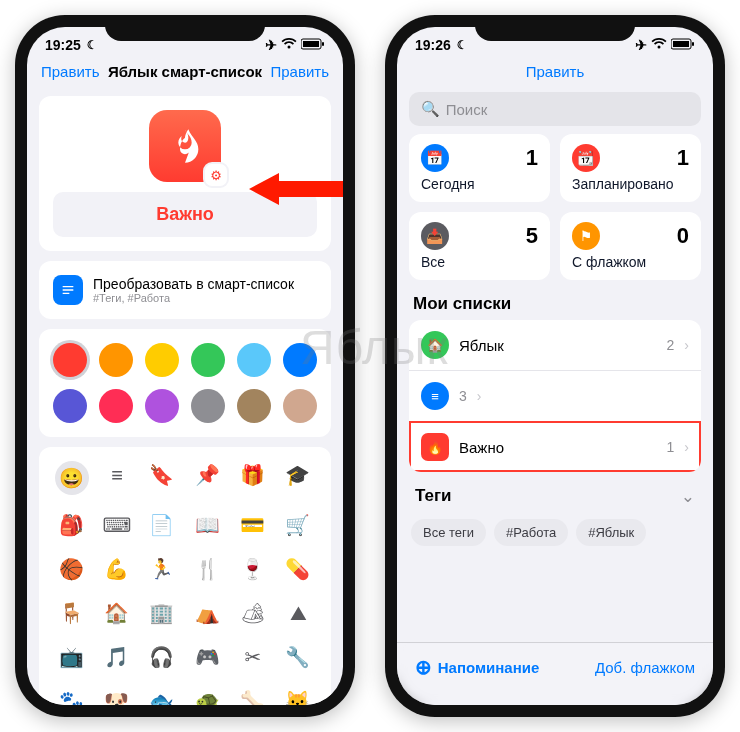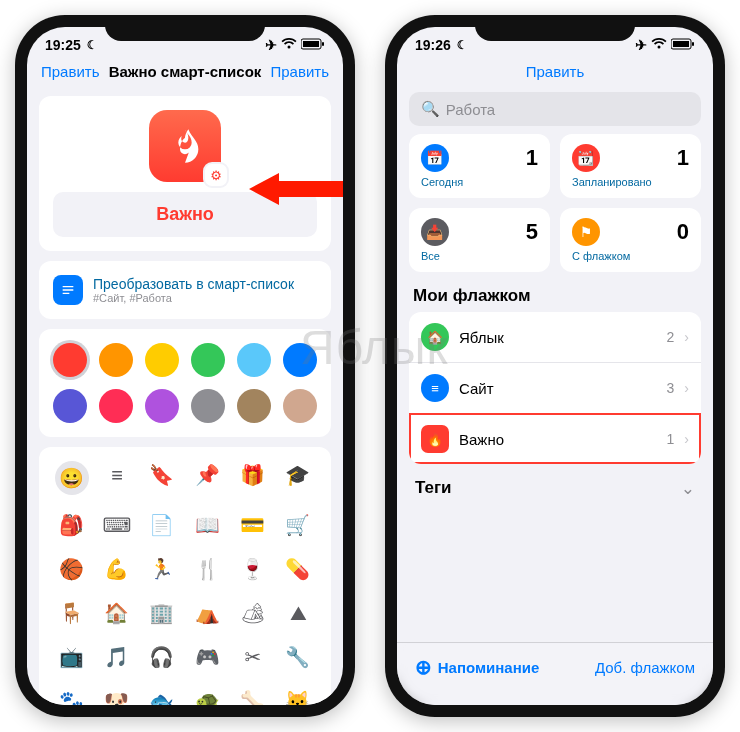--- a/index.html
+++ b/index.html
@@ -56,42 +56,42 @@
   .name-field {
     width:100%; background:#f2f2f7; border-radius:10px; text-align:center;
     padding:12px; font-size:18px; font-weight:600; color:#ff3b30;
   }
 
   .convert-card { display:flex; gap:10px; align-items:center; }
   .convert-icon {
     width:30px; height:30px; border-radius:8px; background:#007aff; color:#fff;
     display:flex; align-items:center; justify-content:center; flex-shrink:0;
   }
-  .convert-text .t1 { font-size:14px; color:#0369a1;}
+  .convert-text .t1 { font-size:14px; color:#000000;}
   .convert-text .t2 { font-size:11px; color:#8e8e93;}
 
   .colors { display:flex; flex-wrap:wrap; gap:12px; justify-content:flex-start; }
   .color-dot { width:34px; height:34px; border-radius:50%; }
   .color-dot.selected { box-shadow: 0 0 0 3px #d1d1d6; }
 
   .icon-grid { display:grid; grid-template-columns: repeat(6, 1fr); gap:16px 8px; color:#5a5a5e; font-size:20px; text-align:center;}
   .icon-cell { display:flex; align-items:center; justify-content:center; height:28px;}
   .icon-cell.sel { background:#e5e5ea; border-radius:50%; width:34px; height:34px; margin:auto; color:#007aff;}
 
   
   .search-bar {
     margin: 4px 12px 8px; background:#e4e4e9; border-radius:10px;
     padding:8px 12px; color:#8e8e93; font-size:15px; display:flex; gap:6px; align-items:center;
   }
   .grid2 { display:grid; grid-template-columns:1fr 1fr; gap:10px; padding: 0 12px; }
   .stat { background:#fff; border-radius:12px; padding:10px 12px; display:flex; flex-direction:column; gap:4px;}
   .stat-top { display:flex; justify-content:space-between; align-items:center;}
   .stat-ico { width:28px; height:28px; border-radius:50%; display:flex; align-items:center; justify-content:center; color:#fff; font-size:14px;}
   .stat-num { font-size:22px; font-weight:700;}
-  .stat-label { font-size:11px; color:#0369a1;}
+  .stat-label { font-size:14px; color:#0f172a;}
 
   .section-title { font-size:17px; font-weight:700; padding: 14px 16px 6px;}
   .list { background:#fff; border-radius:12px; margin: 0 12px; overflow:hidden;}
   .row { display:flex; align-items:center; gap:10px; padding:11px 12px; border-top:1px solid #e5e5ea;}
   .row:first-child { border-top:none; }
   .row-ico { width:28px; height:28px; border-radius:50%; display:flex; align-items:center; justify-content:center; color:#fff; font-size:13px; flex-shrink:0;}
   .row-ico.sq { border-radius:7px; }
   .row-label { flex:1; font-size:15px;}
   .row-count { color:#8e8e93; font-size:14px;}
   .row-chev { color:#c7c7cc; font-size:14px;}
@@ -147,21 +147,21 @@
                 <rect x="0" y="1" width="20" height="10" rx="2" fill="none" stroke="#000"></rect>
                 <rect x="2" y="3" width="16" height="6" fill="#000"></rect>
                 <rect x="21" y="4" width="2" height="4" rx="1" fill="#000"></rect>
               </svg>
           </span>
         </div>
       </div>
 
       <div class="navbar">
         <span class="link">Править</span>
-        <span class="title">Важно смарт-список</span>
+        <span class="title">Яблык смарт-список</span>
         <span class="link">Править</span>
       </div>
 
       <div class="content">
 
         <div class="card icon-block">
           <div class="big-icon">
             <svg width="40" height="40" viewBox="0 0 24 24">
                 <path fill="#fff" d="M12 2c1 3 4 4 4 8a4 4 0 01-8 0c0-2 1-3 2-4-1 3 1 4 2 4 1 0 2-1 2-3 0-2-1-3-2-5zM12 22a8 8 0 008-8c0-5-4-7-6-12-2 3-2 5-2 5s-3 2-3 7a3 3 0 006 0"></path>
               </svg>
@@ -171,21 +171,21 @@
         </div>
 
         <div class="card convert-card">
           <div class="convert-icon">
             <svg width="16" height="16" viewBox="0 0 24 24">
                 <path fill="#fff" d="M4 6h16v2H4zm0 5h16v2H4zm0 5h10v2H4z"></path>
               </svg>
           </div>
           <div class="convert-text">
             <div class="t1">Преобразовать в смарт-список</div>
-            <div class="t2">#Сайт, #Работа</div>
+            <div class="t2">#Теги, #Работа</div>
           </div>
         </div>
 
         <div class="card">
           <div class="colors" id="color-row">
               <div class="color-dot selected" style="background: rgb(255, 59, 48);"></div>
               <div class="color-dot" style="background: rgb(255, 149, 0);"></div>
               <div class="color-dot" style="background: rgb(255, 204, 0);"></div>
               <div class="color-dot" style="background: rgb(52, 199, 89);"></div>
               <div class="color-dot" style="background: rgb(90, 200, 250);"></div>
@@ -276,21 +276,21 @@
           </span>
         </div>
       </div>
 
       <div class="navbar" style="justify-content:center">
         <span class="link">Править</span>
       </div>
 
       <div class="search-bar">
         <span>🔍</span>
-        <span>Работа</span>
+        <span>Поиск</span>
       </div>
 
       <div class="grid2" id="stats-grid">
           <div class="stat">
             <div class="stat-top">
     <div class="stat-ico" style="background:#007aff">📅</div>
     <div class="stat-num">1</div>
   </div>
             <div class="stat-label">Сегодня</div>
           </div>
@@ -310,46 +310,50 @@
           </div>
           <div class="stat">
             <div class="stat-top">
     <div class="stat-ico" style="background:#ff9500">⚑</div>
     <div class="stat-num">0</div>
   </div>
             <div class="stat-label">С флажком</div>
           </div>
         </div>
 
-      <div class="section-title">Мои флажком</div>
+      <div class="section-title">Мои списки</div>
       <div class="list" id="lists">
           <div class="row">
             <div class="row-ico " style="background:#34c759">🏠</div>
   <div class="row-label">Яблык</div>
   <div class="row-count">2</div>
   <div class="row-chev">›</div>
           </div>
           <div class="row">
             <div class="row-ico " style="background:#007aff">≡</div>
-  <div class="row-label">Сайт</div>
   <div class="row-count">3</div>
   <div class="row-chev">›</div>
           </div>
           <div class="row hl">
             <div class="row-ico sq" style="background:#ff3b30">🔥</div>
   <div class="row-label">Важно</div>
   <div class="row-count">1</div>
   <div class="row-chev">›</div>
           </div>
         </div>
 
       <div class="tags-sec">
         <span>Теги</span>
         <span style="color:#8e8e93;font-weight:400">⌄</span>
       </div>
+      <div class="tags-wrap" id="tags-wrap">
+          <div class="tag">Все теги</div>
+          <div class="tag">#Работа</div>
+          <div class="tag">#Яблык</div>
+        </div>
 
       <div class="toolbar">
         <div class="new-rem">
           <span style="font-size:20px">⊕</span>
           <span>Напоминание</span>
         </div>
         <div class="add-list">Доб. флажком</div>
       </div>
 
     </div>

